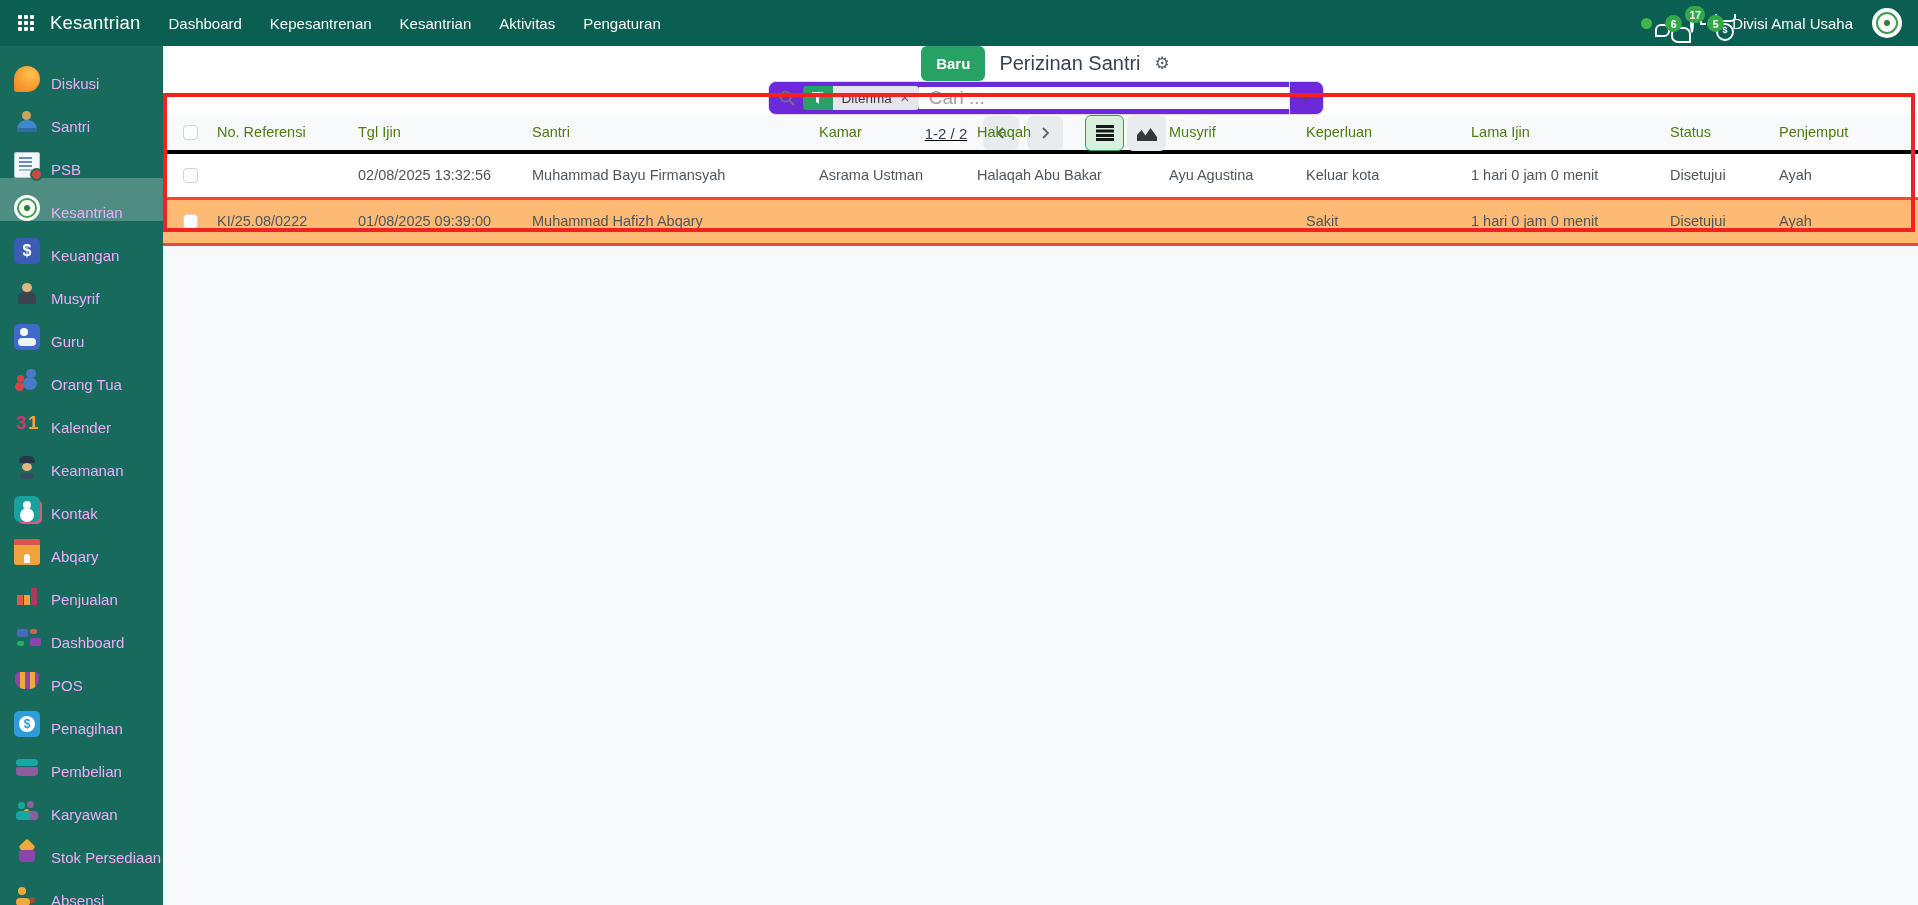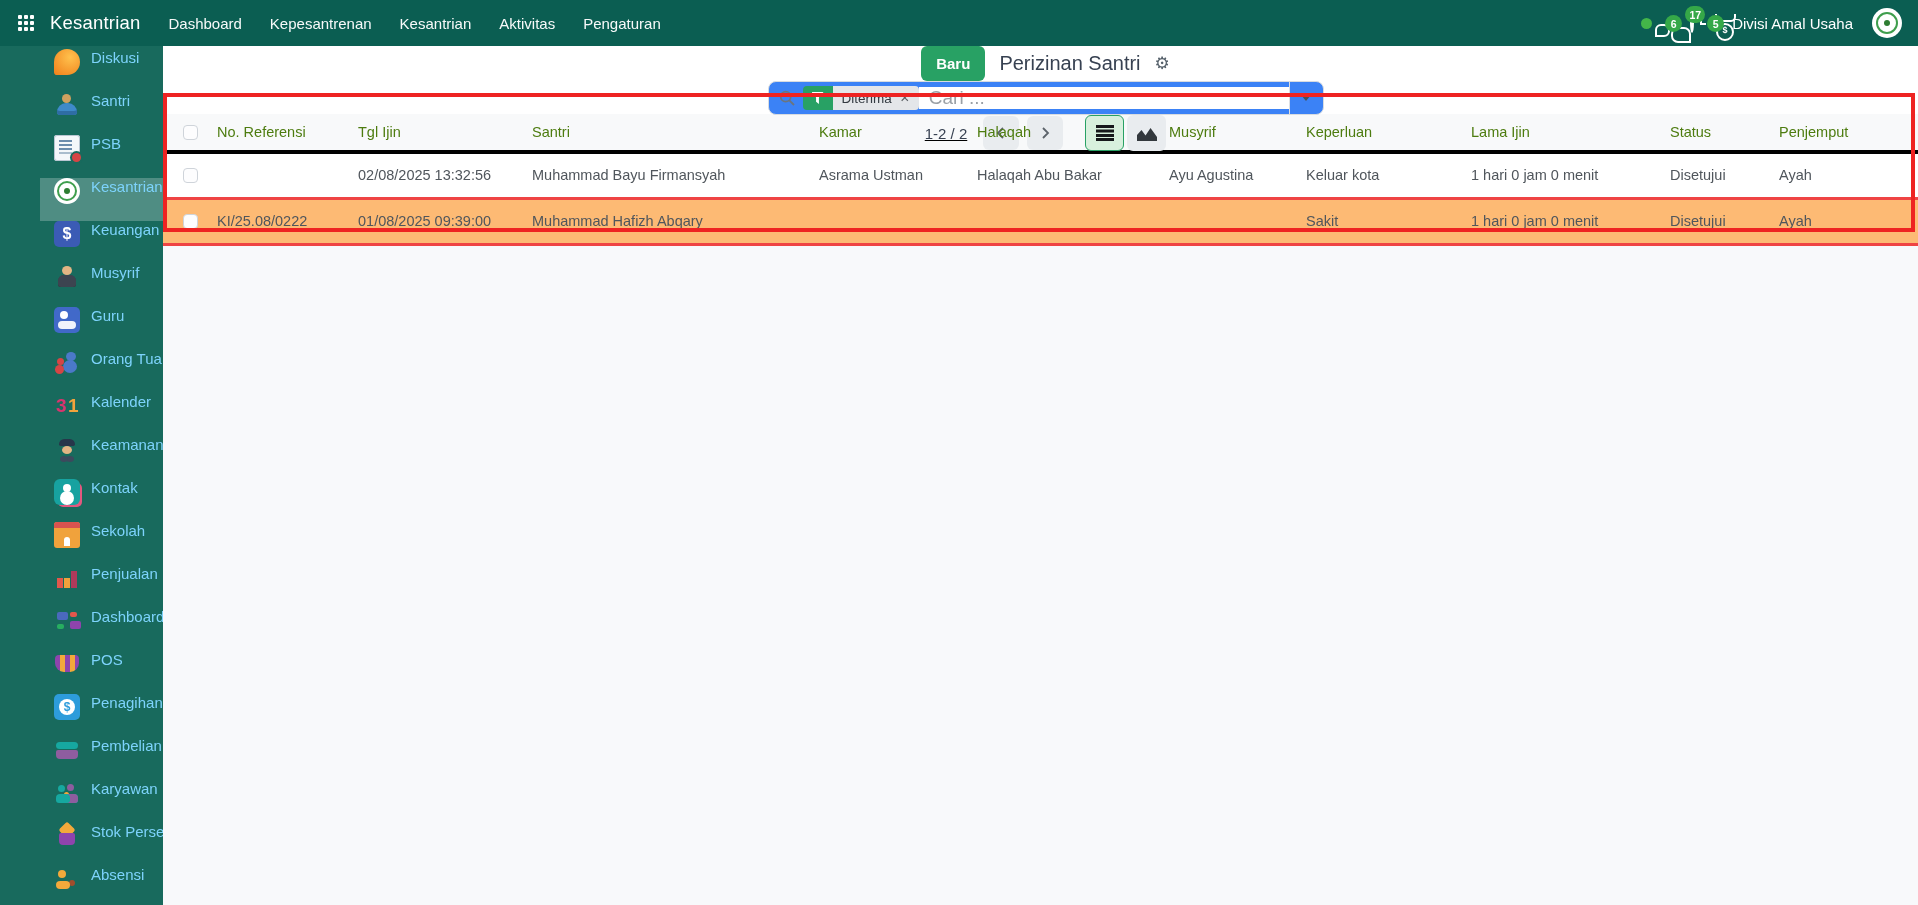--- a/index.html
+++ b/index.html
@@ -37,22 +37,22 @@
   .company { font-size:15px; }
   .tb-avatar { width:30px; height:30px; border-radius:50%; background:#fff; position:relative; cursor:pointer; }
   .tb-avatar::before { content:""; position:absolute; inset:4px; border:2px solid #3f9e4d; border-radius:50%; }
   .tb-avatar::after { content:""; position:absolute; left:12px; top:12px; width:6px; height:6px; background:#2e7d32; border-radius:50%; }
 
   
   .layout { display:flex; height:859px; }
 
   
   .sidebar { width:163px; background:#186a5d; padding-top:3px; flex:none; overflow:hidden; }
-  .sb-item { height:43px; display:flex; align-items:flex-start; gap:11px; padding-left:14px;
-    cursor:pointer; color:#7dd3fc; font-size:15px;margin-left:40px; }
+  .sb-item { height:43px; display:flex; align-items:flex-end; gap:11px; padding-left:14px;
+    cursor:pointer; color:#f0abfc; font-size:15px; }
   .sb-item.active { background:rgba(255,255,255,.24); }
   .sb-label { white-space:nowrap; }
 
   
   .ap { width:26px; height:26px; position:relative; border-radius:5px; flex:none; }
   .ap::before,.ap::after { content:""; position:absolute; }
   .i-diskusi { background:radial-gradient(circle at 62% 32%,#ffc14d,#ef7f1a); border-radius:50% 50% 50% 12%; }
   .i-santri::before { left:8px; top:2px; width:9px; height:9px; border-radius:50%; background:#cfa15f; }
   .i-santri::after { left:3px; top:11px; width:20px; height:12px; border-radius:9px 9px 3px 3px;
     background:#3f8ac9; box-shadow:inset 0 -4px 0 #2e6da4; }
@@ -114,21 +114,21 @@
 
   
   .content { flex:1; background:#f8f9fb; position:relative; }
   .control-panel { height:68px; background:#fff; display:flex; align-items:center; padding:0 12px 0 22px;flex-direction:column; }
   .cp-left { flex:1; display:flex; align-items:center; gap:14px; min-width:0; }
   .btn-new { background:#28a164; color:#fff; font-size:15px; font-weight:700; border:none;
     border-radius:6px; padding:9px 15px; cursor:pointer; }
   .page-title { font-size:20px; color:#374151; white-space:nowrap; }
   .gear { font-family:"DejaVu Sans",sans-serif; font-size:17px; color:#55606a; cursor:pointer; line-height:1; }
   .searchbox { width:556px; height:34px; border:1px solid #d8dce0; border-radius:8px;
-    display:flex; align-items:center; background:#3b82f6; flex:none; }
+    display:flex; align-items:center; background:#6d28d9; flex:none; }
   .search-glass { margin:0 8px 0 10px; flex:none; display:flex; }
   .facet { display:flex; align-items:stretch; height:24px; border-radius:4px; overflow:hidden; flex:none; }
   .facet-funnel { width:30px; background:#28a164; display:flex; align-items:center; justify-content:center; }
   .funnel { width:12px; height:12px; background:#fff;
     clip-path:polygon(0 0,100% 0,62% 45%,62% 100%,38% 82%,38% 45%); }
   .facet-body { background:#e4e6e9; display:flex; align-items:center; gap:8px; padding:0 9px; }
   .facet-label { font-size:13.5px; color:#333a41; }
   .facet-x { font-size:12px; color:#5a5f64; cursor:pointer; }
   .search-input { flex:1; border:none; outline:none; font-size:19px; color:#374151; padding:0 10px; min-width:0; }
   .search-input::placeholder { color:#9aa0a6; }
@@ -239,21 +239,21 @@
       <div class="sb-item">
         <span class="ap i-keamanan"></span>
         <span class="sb-label">Keamanan</span>
       </div>
       <div class="sb-item">
         <span class="ap i-kontak"></span>
         <span class="sb-label">Kontak</span>
       </div>
       <div class="sb-item">
         <span class="ap i-sekolah"></span>
-        <span class="sb-label">Sekolah</span>
+        <span class="sb-label">Abqary</span>
       </div>
       <div class="sb-item">
         <span class="ap i-penjualan"></span>
         <span class="sb-label">Penjualan</span>
       </div>
       <div class="sb-item">
         <span class="ap i-dashboard"></span>
         <span class="sb-label">Dashboard</span>
       </div>
       <div class="sb-item">

